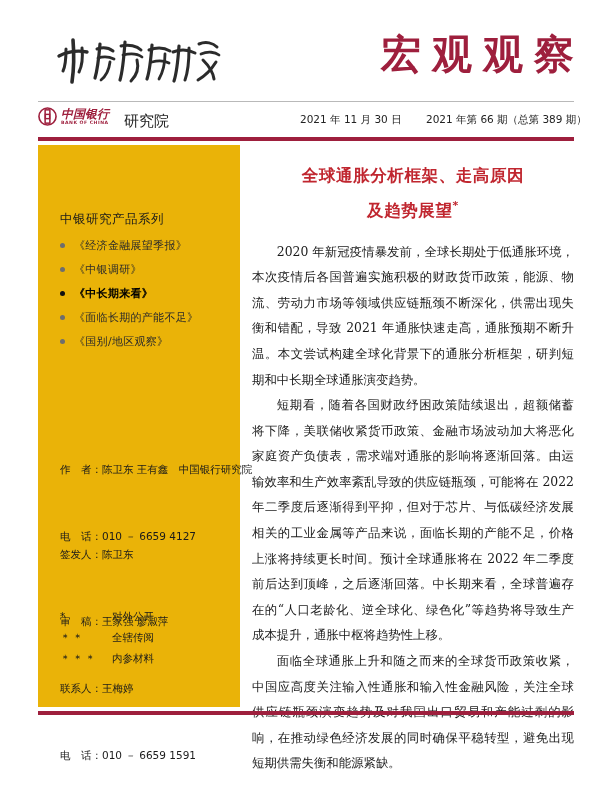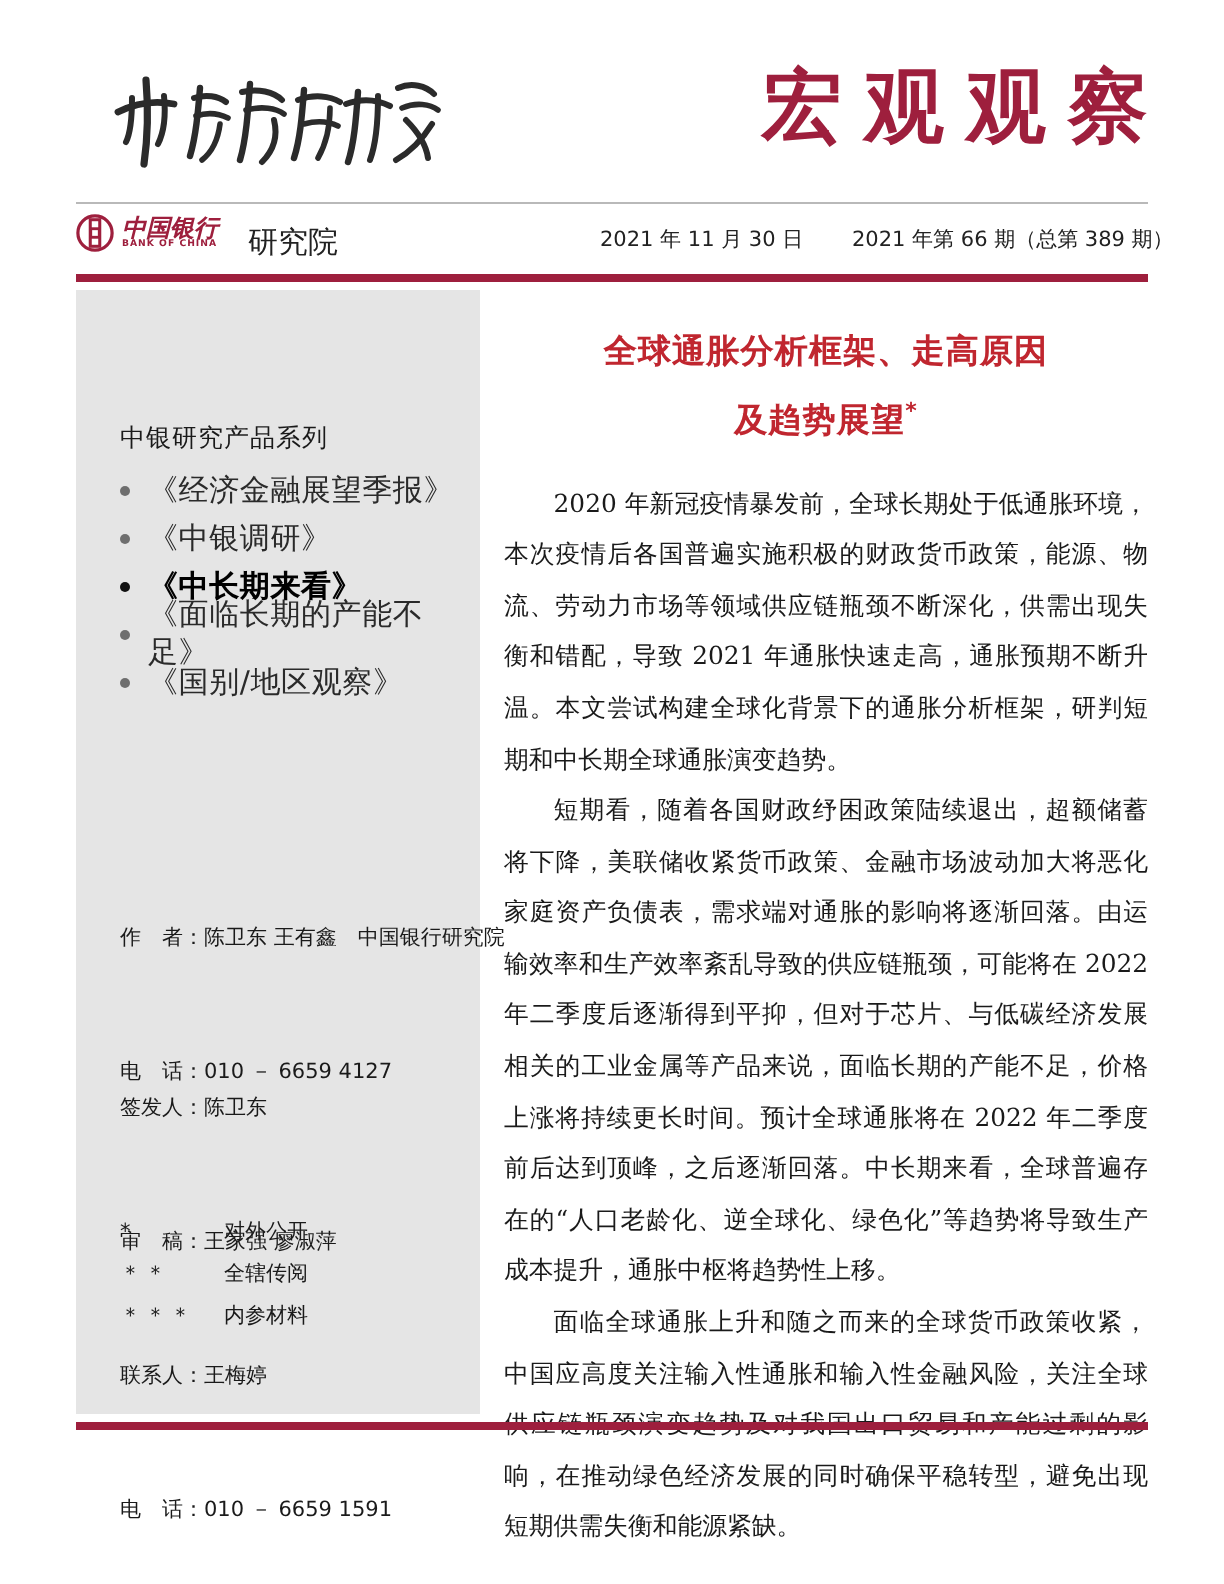--- a/index.html
+++ b/index.html
@@ -128,42 +128,42 @@
     height: 4px;
     background: #9e1f3d;
   }
 
   
   .sidebar {
     position: absolute;
     left: 38px; top: 145px;
     width: 202px;
     height: 562px;
-    background: #e5e5e5;
+    background: #eab308;
   }
   .sidebar-heading {
     position: absolute;
     left: 22px; top: 66px;
     font-size: 12.5px;
     color: #1a1a1a;
     letter-spacing: 0.5px;
   }
   .series-list {
     position: absolute;
     left: 22px; top: 88px;
     width: 175px;
     margin: 0;
     padding: 0;
     list-style: none;
   }
   .series-item {
     display: flex;
     align-items: center;
     height: 24px;
-    font-size: 15px;
+    font-size: 11px;
     color: #2a2a2a;
   }
   .series-bullet {
     width: 5px;
     height: 5px;
     border-radius: 50%;
     background: #6e6e6e;
     margin-right: 9px;
     flex: 0 0 auto;
   }

